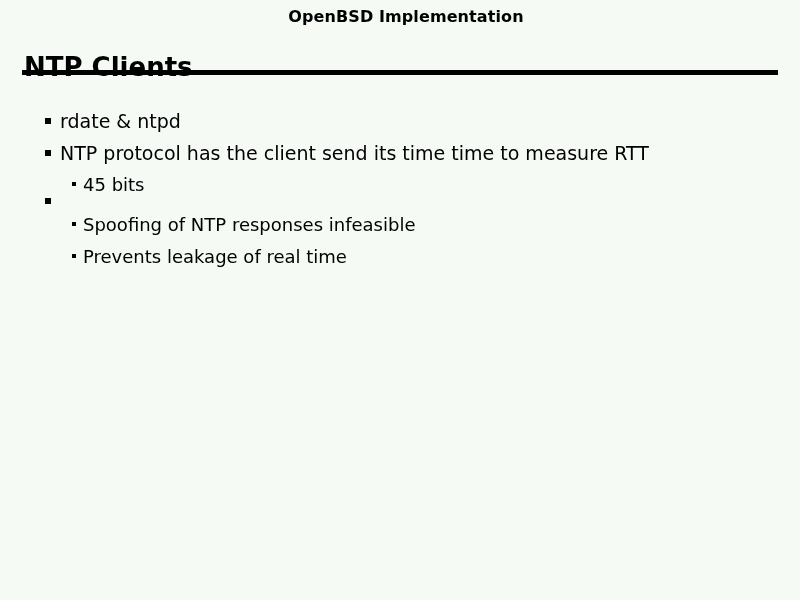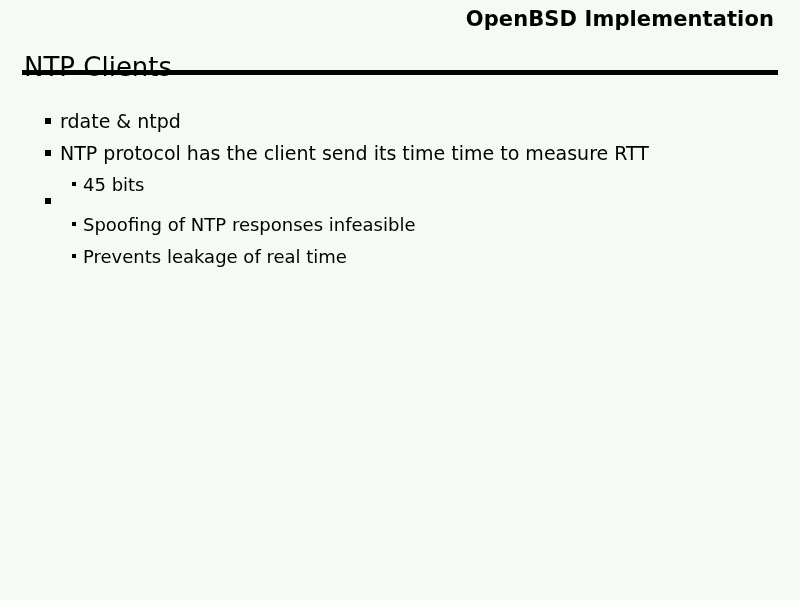--- a/index.html
+++ b/index.html
@@ -22,35 +22,35 @@
     width: 800px;
     height: 600px;
     box-sizing: border-box;
   }
 
   
   .slide-header {
     position: absolute;
     top: 7px;
     left: 22px;
-    right: 26px;
-    text-align: right;
-    font-size: 21px;
+    right: 10px;
+    text-align: center;
+    font-size: 16px;
     font-weight: bold;
     letter-spacing: 0.1px;
     line-height: 1.2;
     white-space: nowrap;
   }
 
   .slide-title {
     position: absolute;
     top: 36px;
     left: 24px;
     font-size: 26px;
-    font-weight: normal;
+    font-weight: bold;
     line-height: 1.15;
     white-space: nowrap;
   }
 
   .title-rule {
     position: absolute;
     top: 70px;
     left: 22px;
     width: 756px;
     height: 5px;

